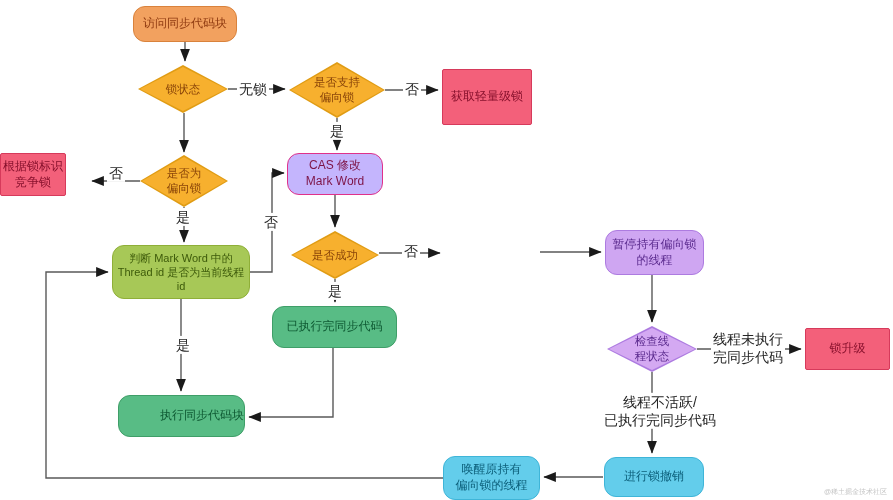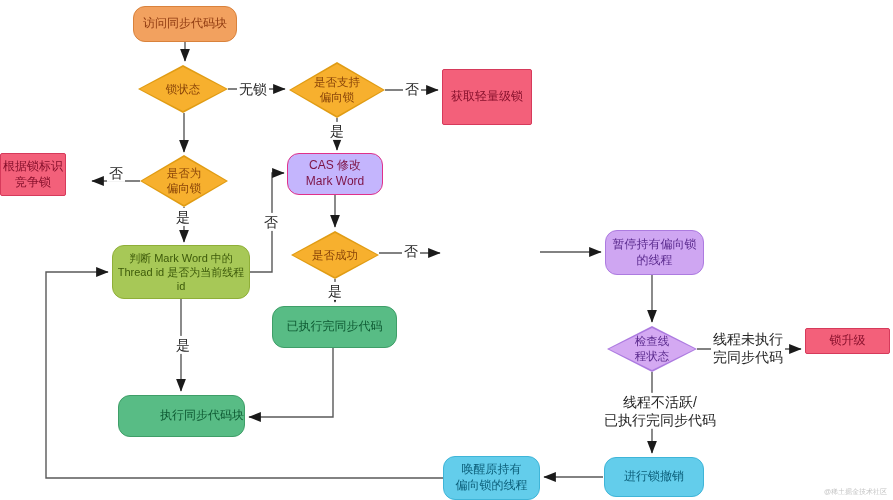--- a/index.html
+++ b/index.html
@@ -146,21 +146,21 @@
 的线程</span>
   </div>
 
   <div class="node diamond purple" style="left:607px;top:326px;width:90px;height:46px;">
     <div class="d-shape"></div>
     <div class="d-fill"></div>
     <span class="lbl">检查线
 程状态</span>
   </div>
 
-  <div class="node rect sq red" style="left:805px;top:328px;width:85px;height:26px;">
+  <div class="node rect sq red" style="left:805px;top:328px;width:85px;height:42px;">
     <span class="lbl">锁升级</span>
   </div>
 
   <div class="node rect rnd cyan" style="left:604px;top:457px;width:100px;height:40px;">
     <span class="lbl">进行锁撤销</span>
   </div>
 
   <div class="node rect rnd cyan" style="left:443px;top:456px;width:97px;height:44px;">
     <span class="lbl">唤醒原持有
 偏向锁的线程</span>

